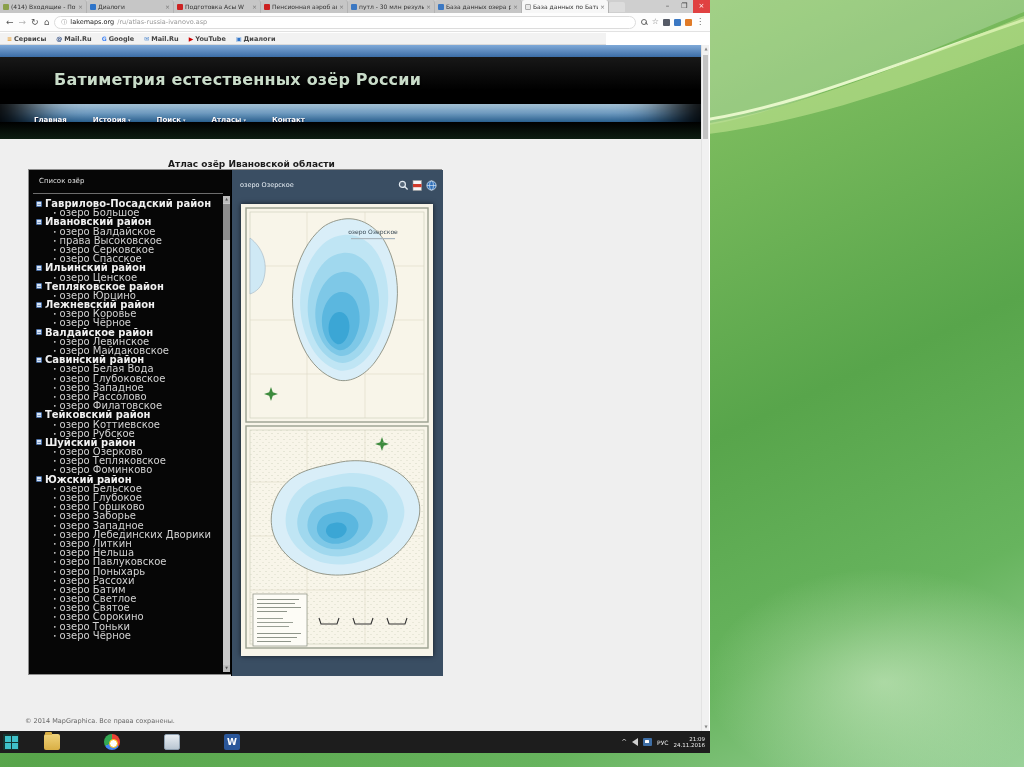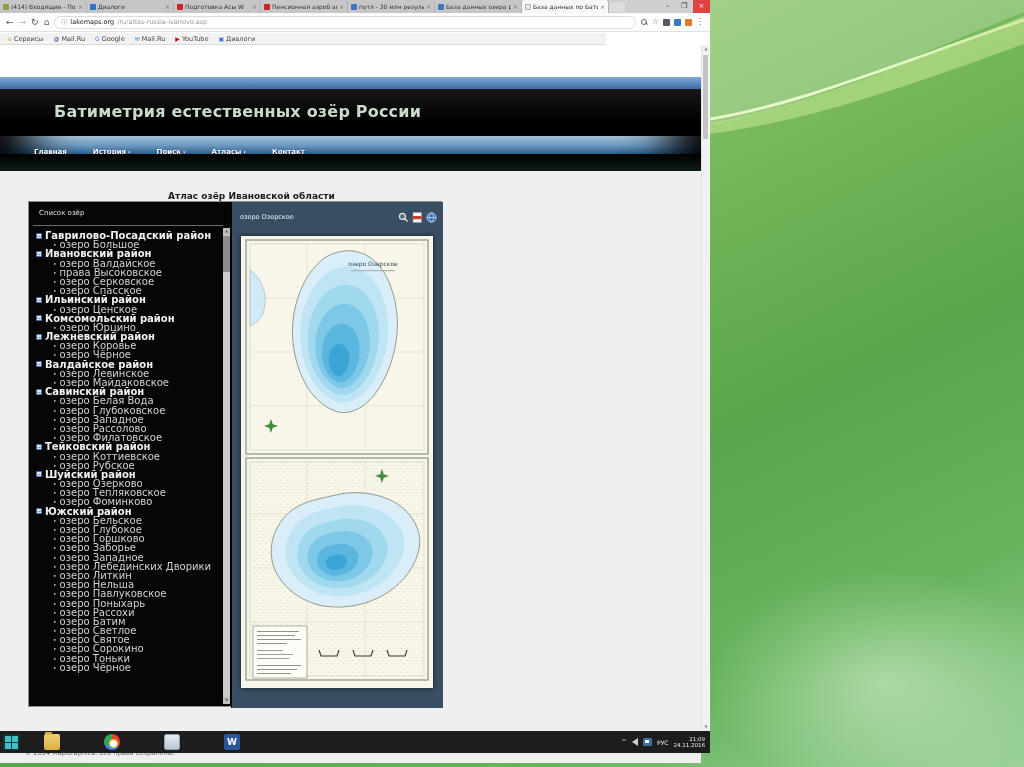--- a/index.html
+++ b/index.html
@@ -38,32 +38,32 @@
   .ob-path{font-size:6.5px;color:#999;white-space:nowrap;overflow:hidden;}
   .act{display:flex;align-items:center;gap:4px;}
   .mag{position:relative;width:7px;height:7px;}
   .mag::before{content:"";position:absolute;left:0;top:0;width:4px;height:4px;border:1px solid #666;border-radius:50%;}
   .mag::after{content:"";position:absolute;left:4.5px;top:4.5px;width:3px;height:1px;background:#666;transform:rotate(45deg);}
   .star{font-size:8px;color:#777;line-height:8px;}
   .ext{width:7px;height:7px;border-radius:1px;}
   .kebab{font-size:8px;color:#555;line-height:8px;}
 
   .bookmarks{position:absolute;left:0;top:33px;width:606px;height:12px;background:#f2f2f2;
-             border-bottom:1px solid #dadada;display:flex;align-items:center;gap:10px;padding:4px 7px;}
+             border-bottom:1px solid #dadada;display:flex;align-items:center;gap:10px;padding:4px 7px;font-weight:bold;}
   .bm{display:flex;align-items:center;gap:2px;}
   .bm-ic{font-size:6px;line-height:6px;}
   .bm-lab{font-size:6.5px;color:#444;white-space:nowrap;}
 
   .viewport{position:absolute;left:0;top:45px;width:710px;height:686px;background:#fff;}
   .vscroll{position:absolute;right:1px;top:0;width:8px;height:686px;background:#f1f1f1;border-left:1px solid #e3e3e3;}
   .vthumb{position:absolute;left:1px;right:1px;top:10px;height:84px;background:#c3c3c3;}
   .varr{position:absolute;left:0;width:8px;height:8px;font-size:4px;color:#888;text-align:center;line-height:8px;}
 
   
-  .page{position:absolute;left:0;top:0;width:701px;height:686px;margin-top:32px;}
+  .page{position:absolute;left:0;top:0;width:701px;height:686px;}
   .topstrip{position:absolute;left:0;top:0;width:100%;height:12px;
             background:linear-gradient(180deg,#7fa9d8,#3c6da6);}
   .siteheader{position:absolute;left:0;top:12px;width:100%;height:47px;
               background:linear-gradient(180deg,#181818,#000 70%);}
   .sitetitle{position:absolute;left:54px;top:13px;font-size:16px;font-weight:bold;color:#c9dcc9;
              text-shadow:0 1px 2px #000;letter-spacing:.2px;}
   .sitenav{position:absolute;left:0;top:59px;width:100%;height:32px;display:flex;align-items:center;
            padding-left:34px;gap:26px;
            background:linear-gradient(180deg,#b3d2e8 0%,#6f9dc4 30%,#2e6493 55%,#123a5f 100%);
            box-shadow:inset 70px 0 50px -40px #000, inset -70px 0 50px -40px #000;text-decoration:underline;}
@@ -295,21 +295,21 @@
                   <div class="grp-row">
                     <span class="boxic">−</span>
                     <span class="grp-lab">Ильинский район</span>
                   </div>
                   <div class="lake-row">
                     <span class="bullet">•</span>
                     <span class="lake-lab">озеро Ценское</span>
                   </div>
                   <div class="grp-row">
                     <span class="boxic">−</span>
-                    <span class="grp-lab">Комсомольский район</span>
+                    <span class="grp-lab">Тепляковское район</span>
                   </div>
                   <div class="lake-row">
                     <span class="bullet">•</span>
                     <span class="lake-lab">озеро Юрцино</span>
                   </div>
                   <div class="grp-row">
                     <span class="boxic">−</span>
                     <span class="grp-lab">Лежневский район</span>
                   </div>
                   <div class="lake-row">

